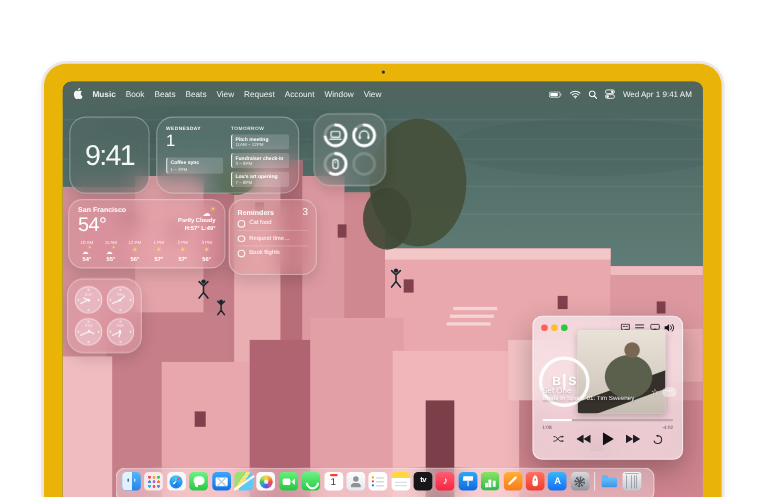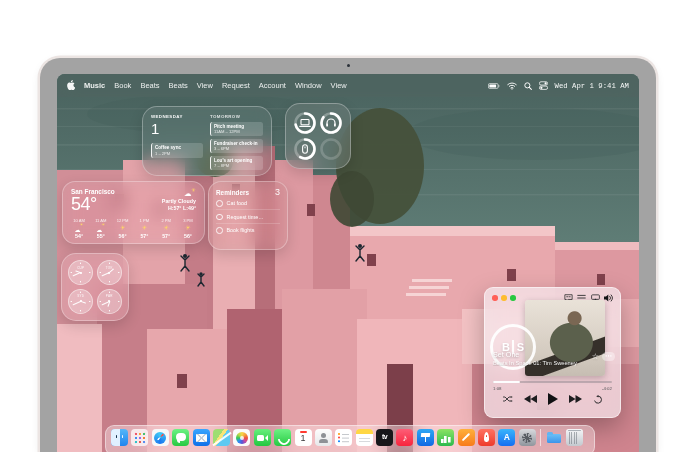--- a/index.html
+++ b/index.html
@@ -1,35 +1,35 @@
 <!DOCTYPE html>
 <html><head>
 <meta charset="utf-8">
 <style>
   * { margin:0; padding:0; box-sizing:border-box; }
   body { font-family:"Liberation Sans", sans-serif; background:#fff; }
   .stage{position:relative;width:696px;height:452px;background:#ffffff;overflow:hidden;}
 
   
-  .laptop{position:absolute;left:40px;top:58px;width:616px;height:394px;background:#a3a3a3;
+  .laptop{position:absolute;left:40px;top:58px;width:616px;height:394px;background:#eab308;
     border-radius:20px 20px 0 0;box-shadow:0 0 0 2.5px #ece5e3, 0 3px 10px rgba(0,0,0,.10);}
   .camera{position:absolute;left:50%;top:6px;width:3px;height:3px;margin-left:-1.5px;border-radius:50%;background:#2b3139;}
   .screen{position:absolute;left:17px;top:16px;width:582px;height:378px;overflow:hidden;border-radius:8px 8px 0 0;background:#5f7d76;}
   .wallpaper{position:absolute;left:0;top:0;width:582px;height:378px;display:block;}
 
   
   .menubar{position:absolute;left:0;top:0;right:0;height:23px;background:rgba(82,100,96,.60);
     backdrop-filter:blur(10px) saturate(1.2);display:flex;align-items:center;justify-content:space-between;
     padding:0 10px;color:#f5f7f6;font-size:7.5px;z-index:30;}
   .mb-left{display:flex;align-items:center;gap:9px;}
   .mb-left .mi{white-space:nowrap;opacity:.95;cursor:default;}
   .mi.app{font-weight:700;}
   .mb-right{display:flex;align-items:center;gap:7px;}
   .mb-right svg{display:block;}
-  .mb-clock{white-space:nowrap;font-size:7.3px;font-family:Liberation Mono, monospace;}
+  .mb-clock{white-space:nowrap;font-size:7.3px;}
 
   
   .widget{position:absolute;border-radius:15px;background:rgba(255,255,255,.22);
     backdrop-filter:blur(9px) saturate(1.25);border:.5px solid rgba(255,255,255,.3);
     box-shadow:0 5px 14px rgba(0,0,0,.14);color:#fff;z-index:20;}
 
   .w-clock{left:6px;top:32px;width:73px;height:70px;background:rgba(88,100,98,.42);
     display:flex;align-items:center;justify-content:center;}
   .w-clock .time{font-size:26px;font-weight:300;letter-spacing:-1.5px;color:rgba(255,255,255,.95);}
 
@@ -333,20 +333,23 @@
                 <rect x=".5" y="1" width="11" height="4.4" rx="2.2" stroke="#fff" fill="none"></rect>
                 <circle cx="8.8" cy="3.2" r="1.5" fill="#fff"></circle>
                 <rect x=".5" y="6.8" width="11" height="4.4" rx="2.2" stroke="#fff" fill="none"></rect>
                 <circle cx="3.2" cy="9" r="1.5" fill="#fff"></circle>
               </svg>
           </span>
           <span class="mb-clock">Wed Apr 1  9:41 AM</span>
         </div>
       </div>
 
+      <div class="widget w-clock">
+        <span class="time">9:41</span>
+      </div>
 
       <div class="widget w-cal">
         <div class="cal-col cal-left">
           <span class="cal-day">WEDNESDAY</span>
           <span class="cal-num">1</span>
           <div class="chip">
             <div class="chip-t">Coffee sync</div>
             <div class="chip-s">1 – 2PM</div>
           </div>
         </div>

